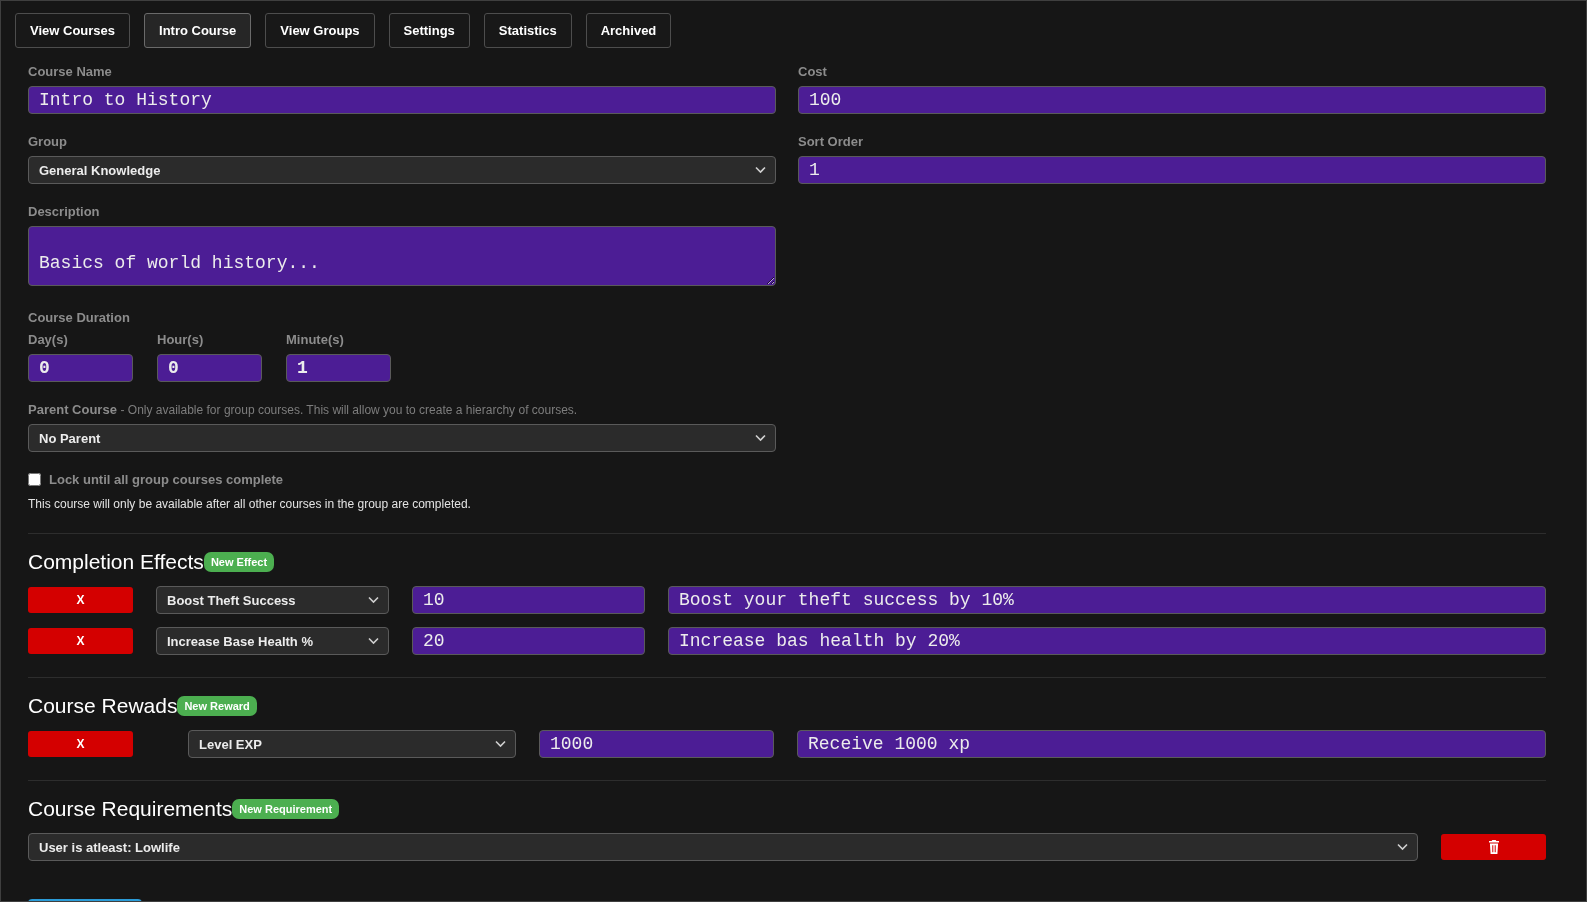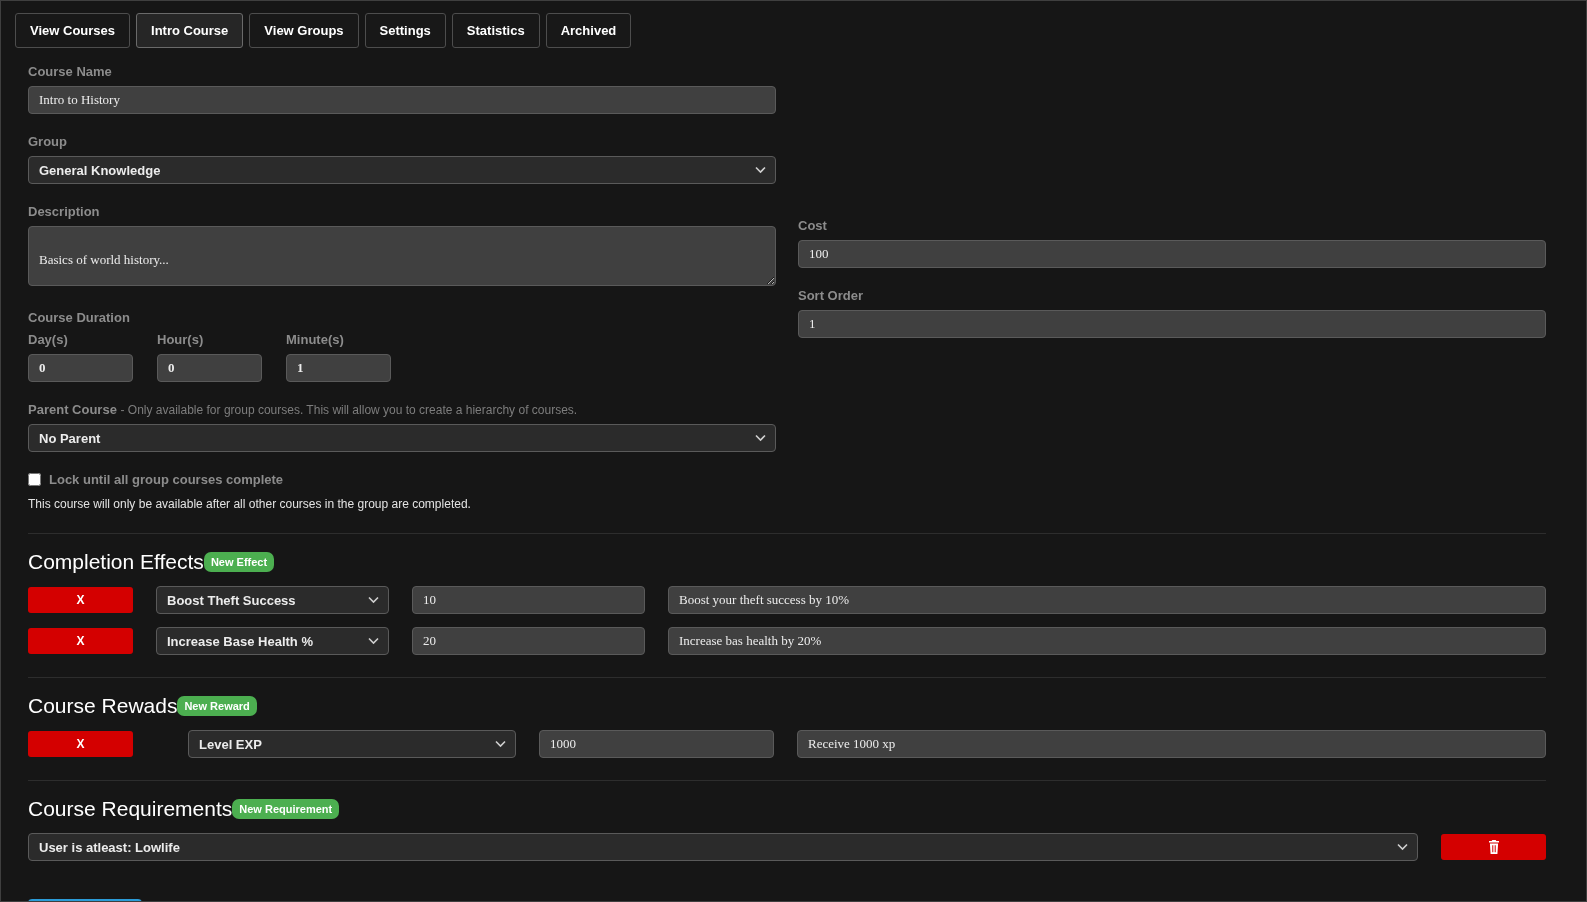--- a/index.html
+++ b/index.html
@@ -9,58 +9,58 @@
   .page {
     width: 1587px;
     height: 902px;
     background: #161616;
     border: 1px solid #3f3f3f;
     padding: 12px 40px 0 27px;
     overflow: hidden;
   }
 
   
-  .tabbar { display: flex; gap: 6px; margin-left: -13px; margin-bottom: 16px; }
+  .tabbar { display: flex; gap: 14px; margin-left: -13px; margin-bottom: 16px; }
   .tab {
     background: #181818;
     border: 1px solid #4d4d4d;
     color: #ffffff;
     font-family: inherit;
     font-size: 13px;
     font-weight: bold;
     padding: 9px 14px;
     border-radius: 3px;
     cursor: pointer;
     white-space: nowrap;
   }
   .tab.active { background: #262626; border-color: #6a6a6a; }
 
   
-  .form-top { display: flex; gap: 22px; align-items: center; }
+  .form-top { display: flex; gap: 22px; }
   .col { flex: 1; min-width: 0; }
 
   .field { margin-bottom: 20px; }
   .lbl {
     display: block;
     color: #8c8c8c;
     font-size: 13px;
     font-weight: bold;
     margin-bottom: 7px;
   }
   .lbl-hint { color: #7d7d7d; font-size: 12px; font-weight: normal; }
 
   .txt {
     width: 100%;
     height: 28px;
-    background: #404040;
+    background: #4c1d95;
     border: 1px solid #5a5a5a;
     border-radius: 4px;
     color: #ececec;
-    font-family: Liberation Serif, serif;
-    font-size: 13px;
+    font-family: Liberation Mono, monospace;
+    font-size: 18px;
     padding: 4px 10px;
     outline: none;
   }
   .area { height: 60px; resize: vertical; padding-top: 25px; line-height: 1.3; }
 
   .select-wrap { position: relative; width: 100%; }
   .sel {
     appearance: none;
     -webkit-appearance: none;
     width: 100%;

